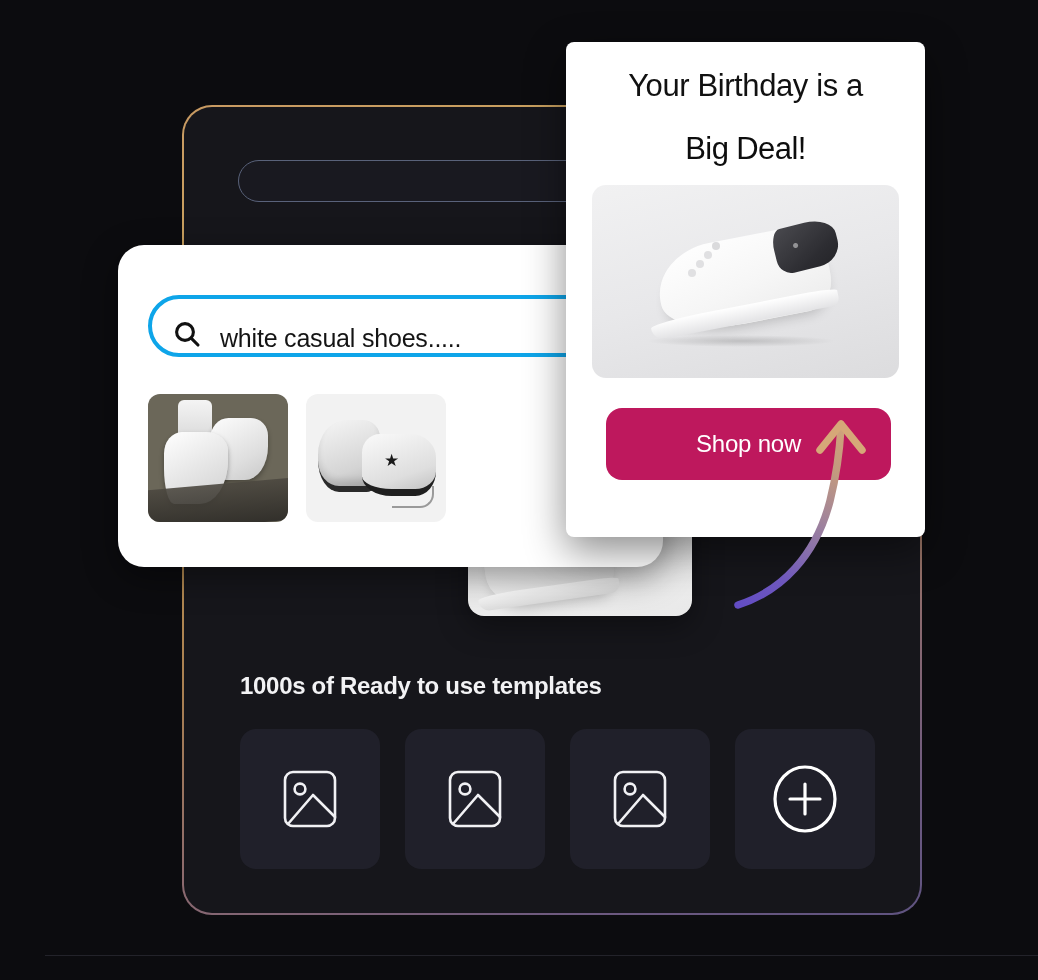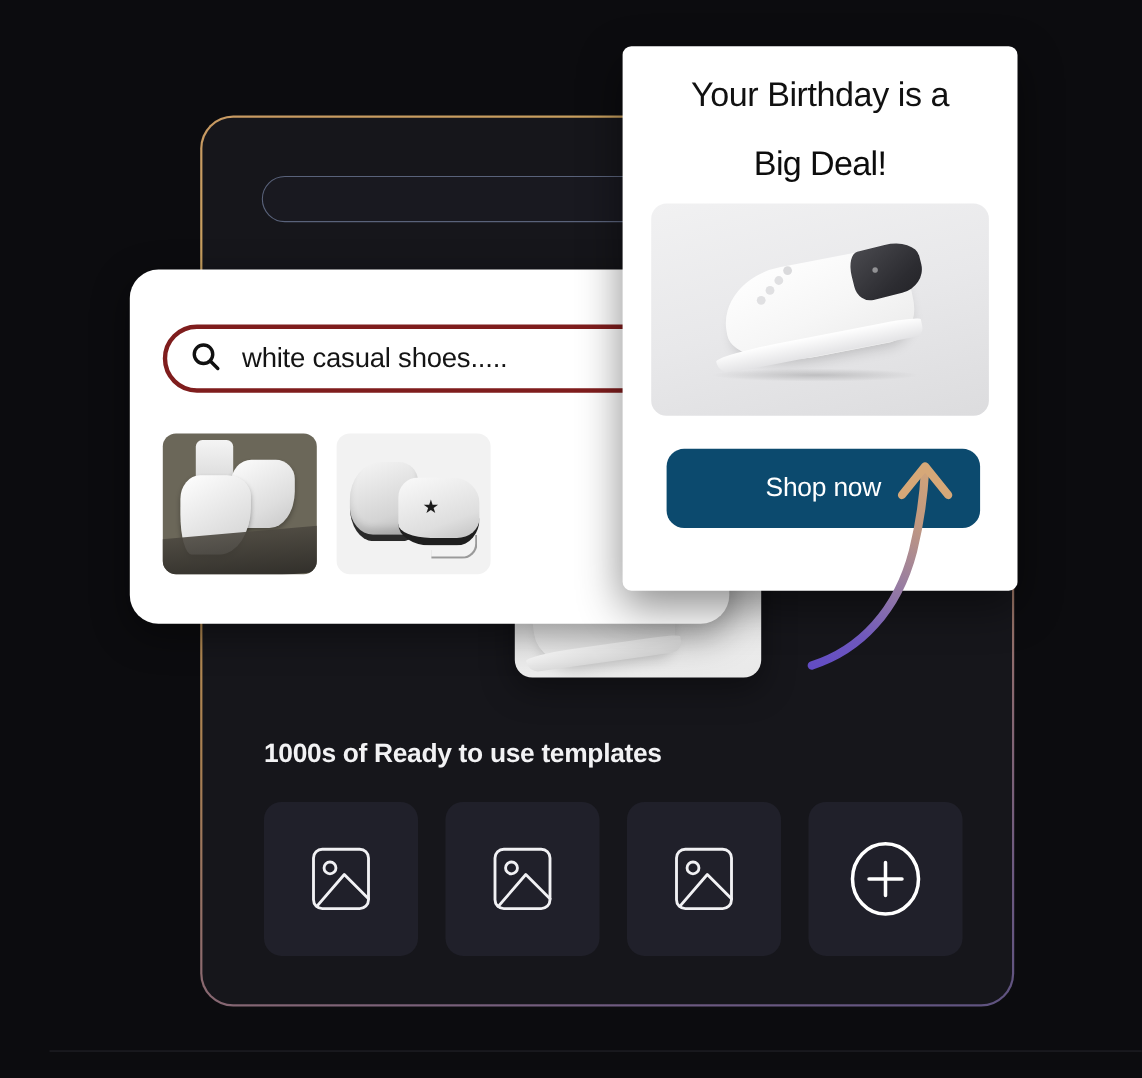--- a/index.html
+++ b/index.html
@@ -85,24 +85,24 @@
     background: #ffffff;
     border-radius: 26px;
     box-shadow: 0 10px 34px rgba(0,0,0,0.42);
     z-index: 4;
     overflow: hidden;
   }
   .search-field {
     position: absolute;
     left: 30px; top: 50px;
     width: 500px; height: 62px;
-    border: 4px solid #7f1d1d;
+    border: 4px solid #0ea5e9;
     border-radius: 32px;
     display: flex;
-    align-items: center;
+    align-items: flex-end;
     padding-left: 20px;
     gap: 18px;
     background: #fff;
   }
   .search-field .q-text {
     font-size: 25px;
     color: #141414;
     letter-spacing: -0.2px;
     white-space: nowrap;
   }
@@ -301,21 +301,21 @@
   .promo-image .p-shadow {
     position: absolute; left: 54px; top: 150px;
     width: 190px; height: 12px;
     background: radial-gradient(ellipse at center, rgba(0,0,0,.16), transparent 70%);
   }
 
   .shop-btn {
     position: absolute;
     left: 40px; top: 366px;
     width: 285px; height: 72px;
-    background: #0c4a6e;
+    background: #be185d;
     border-radius: 16px;
     display: flex;
     align-items: center;
     justify-content: center;
     border: none;
     cursor: pointer;
   }
   .shop-btn span {
     color: #ffffff;
     font-size: 24px;

